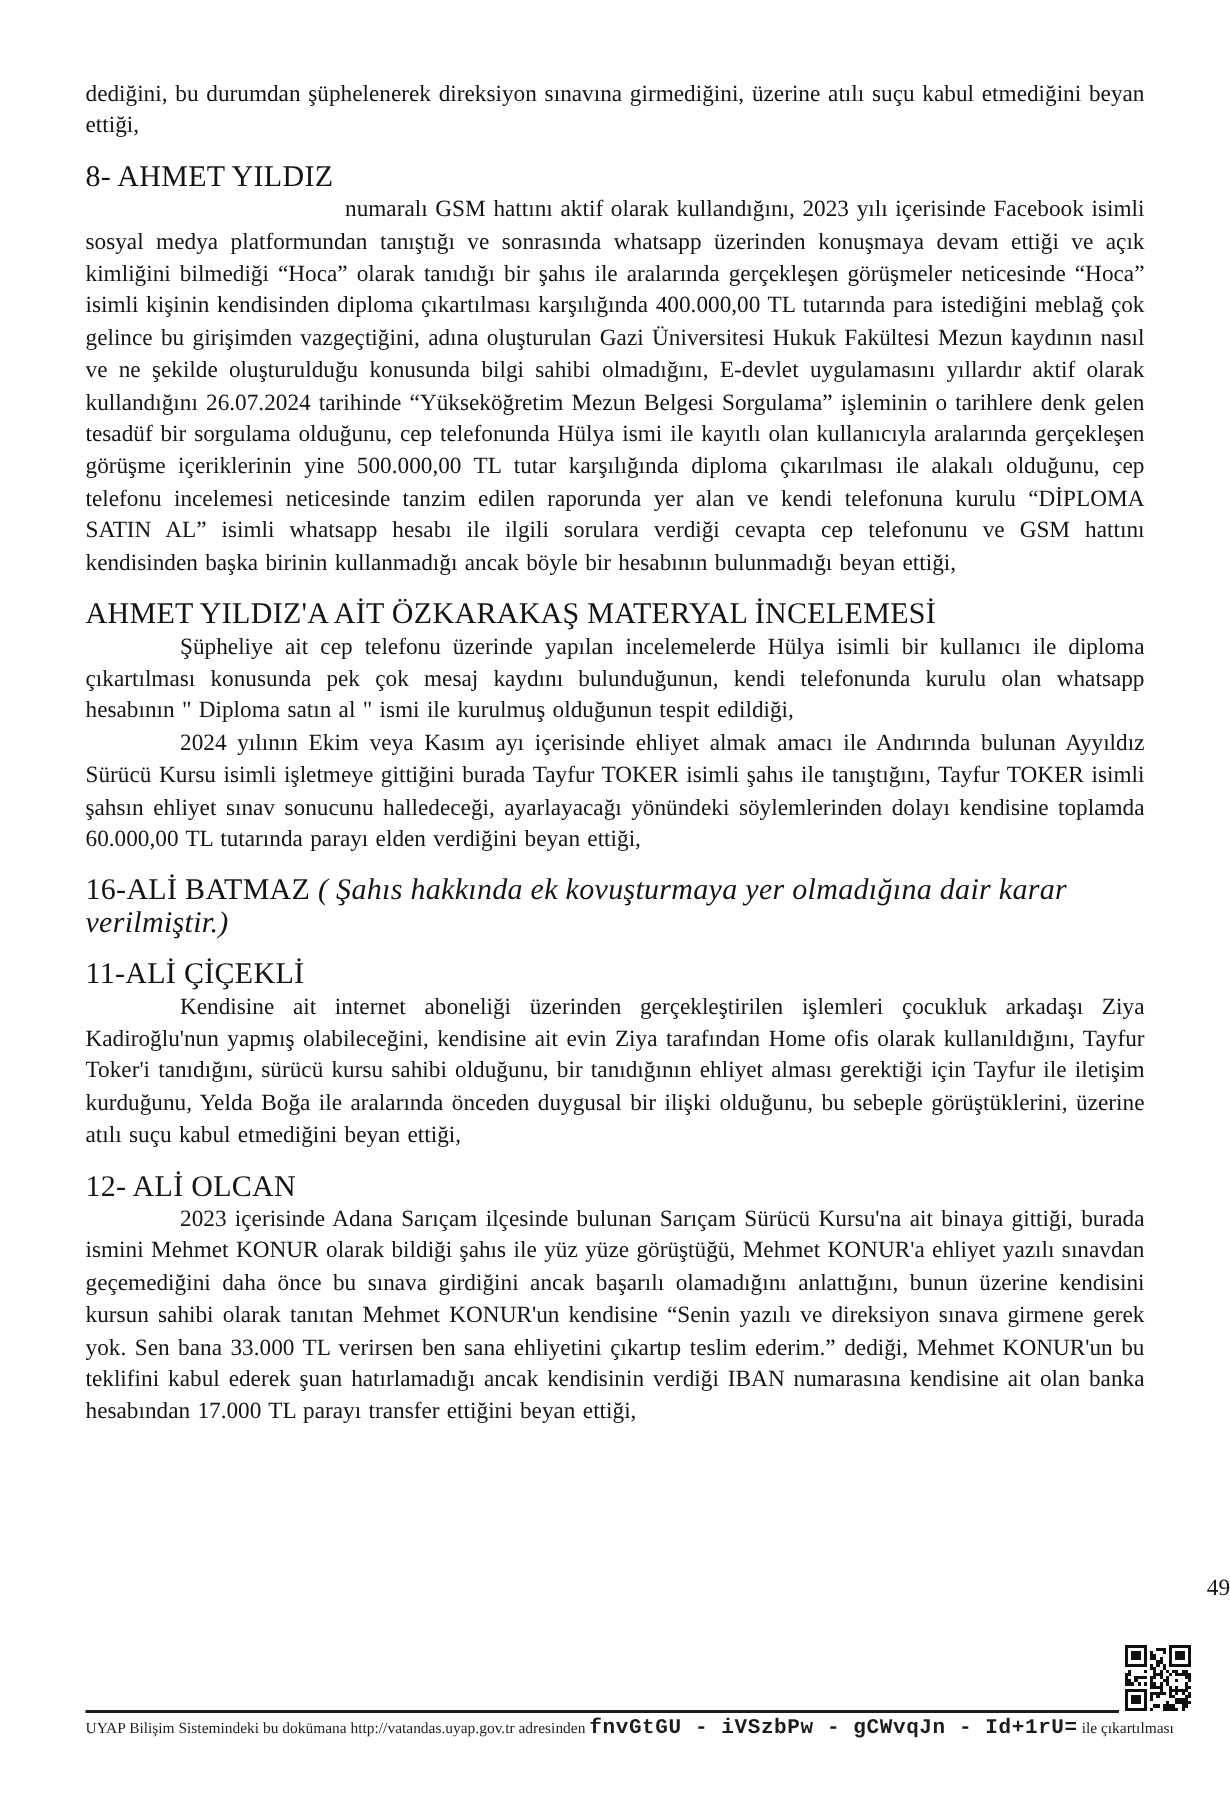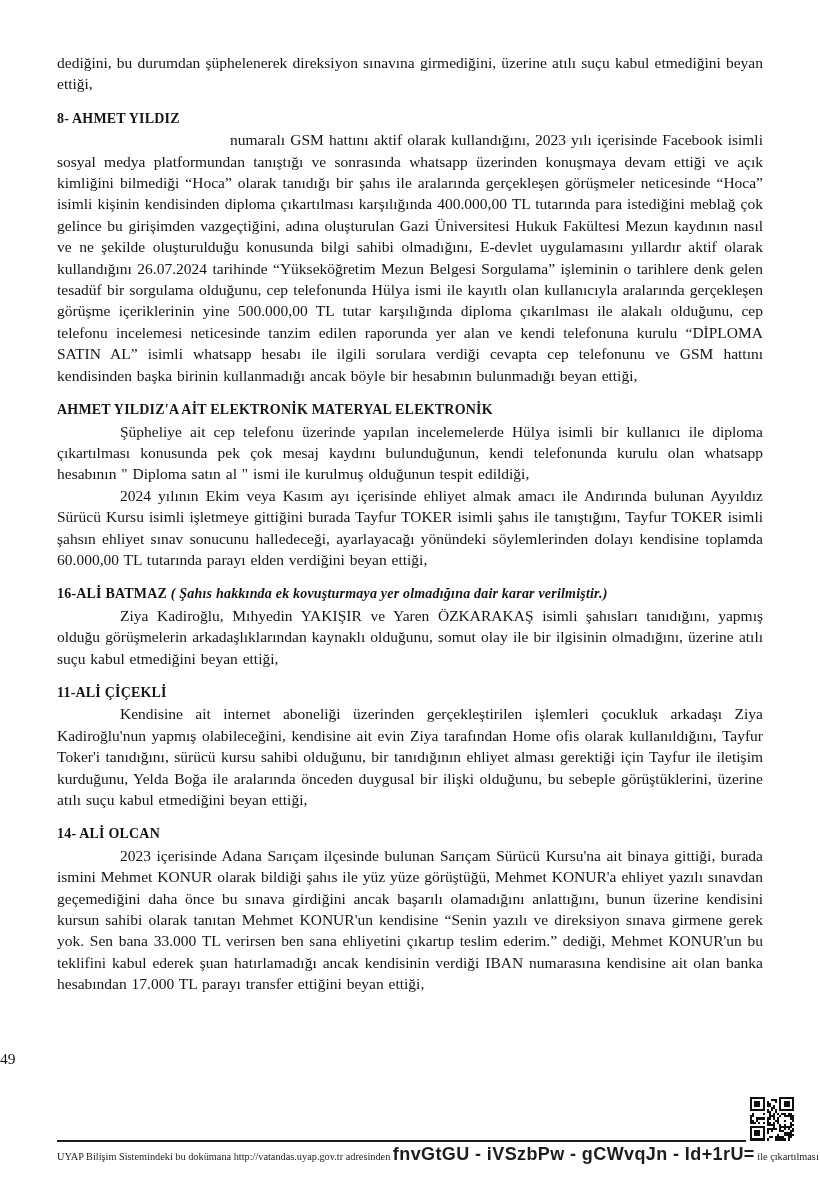--- a/index.html
+++ b/index.html
@@ -9,76 +9,75 @@
     font-family:"Liberation Serif", serif;
   }
   .content{position:absolute;left:57px;top:52px;width:706px;}
   p.body{
     margin:0;font-size:15.5px;line-height:21.4px;
     text-align:justify;text-indent:63px;word-spacing:1px;
   }
   p.noindent{text-indent:0;}
   p.bigindent{text-indent:173px;}
   h2{
-    margin:13px 0 0 0;font-size:14px;line-height:21.4px;
-    font-weight:bold;letter-spacing:0.2px;
+    margin:13px 0 0 0;font-size:20px;line-height:21.4px;
+    font-weight:normal;letter-spacing:0.2px;
   }
   h2 .note{font-style:italic;}
   .page-number{
     position:absolute;top:1050px;left:0;width:820px;
-    text-align:left;font-size:15.5px;
+    text-align:right;font-size:15.5px;
   }
   .footer-rule{
     position:absolute;left:57px;top:1140px;width:689px;height:0;
     border-top:2px solid #1c1c1c;
   }
   .footer{
     position:absolute;left:57px;top:1144px;width:710px;
     font-size:10.3px;white-space:nowrap;color:#1c1c1c;
   }
   .footer .code{
-    font-family:Liberation Sans, sans-serif;
-    font-size:18px;font-weight:bold;letter-spacing:0.4px;
+    font-family:Liberation Mono, monospace;
+    font-size:14px;font-weight:bold;letter-spacing:0.4px;
   }
   .qr{position:absolute;left:750px;top:1095px;width:44px;height:47px;}
   .qr svg{width:100%;height:100%;shape-rendering:crispEdges;}
 </style>
 </head>
 <body>
 
 <div class="content">
 
   <p class="body noindent">dediğini,  bu durumdan şüphelenerek direksiyon sınavına girmediğini,  üzerine atılı suçu kabul etmediğini beyan ettiği,</p>
 
   <section>
     <h2><span>8- AHMET YILDIZ</span></h2>
     <p class="body bigindent">numaralı GSM hattını aktif olarak kullandığını, 2023 yılı içerisinde Facebook isimli sosyal medya platformundan tanıştığı ve sonrasında whatsapp üzerinden konuşmaya devam ettiği ve açık kimliğini bilmediği “Hoca” olarak tanıdığı bir şahıs ile aralarında gerçekleşen görüşmeler neticesinde “Hoca” isimli kişinin kendisinden diploma çıkartılması karşılığında 400.000,00 TL tutarında para istediğini meblağ çok gelince bu girişimden vazgeçtiğini, adına oluşturulan Gazi Üniversitesi Hukuk Fakültesi Mezun kaydının nasıl ve ne şekilde oluşturulduğu konusunda bilgi sahibi olmadığını, E-devlet uygulamasını yıllardır aktif olarak kullandığını 26.07.2024 tarihinde “Yükseköğretim Mezun Belgesi Sorgulama” işleminin o tarihlere denk gelen tesadüf bir sorgulama olduğunu, cep telefonunda Hülya ismi ile kayıtlı olan kullanıcıyla aralarında gerçekleşen görüşme içeriklerinin yine 500.000,00 TL tutar karşılığında diploma çıkarılması ile alakalı olduğunu, cep telefonu incelemesi neticesinde tanzim edilen raporunda yer alan ve kendi telefonuna kurulu “DİPLOMA SATIN AL” isimli whatsapp hesabı ile ilgili sorulara verdiği cevapta cep telefonunu ve GSM hattını kendisinden başka birinin kullanmadığı ancak böyle bir hesabının bulunmadığı beyan ettiği,</p>
   </section>
 
   <section>
-    <h2><span>AHMET YILDIZ'A AİT ELEKTRONİK MATERYAL ELEKTRONİK</span></h2>
+    <h2><span>AHMET YILDIZ'A AİT ÖZKARAKAŞ MATERYAL İNCELEMESİ</span></h2>
     <p class="body">Şüpheliye ait cep telefonu üzerinde yapılan incelemelerde Hülya isimli bir kullanıcı ile diploma çıkartılması konusunda pek çok mesaj kaydını bulunduğunun, kendi telefonunda kurulu olan whatsapp hesabının " Diploma satın al " ismi ile kurulmuş olduğunun tespit edildiği,</p>
   </section>
 
   <section>
     <p class="body">2024 yılının Ekim veya Kasım ayı içerisinde ehliyet almak amacı ile Andırında bulunan Ayyıldız Sürücü Kursu isimli işletmeye gittiğini burada Tayfur TOKER isimli şahıs ile tanıştığını, Tayfur TOKER isimli şahsın ehliyet sınav sonucunu halledeceği, ayarlayacağı yönündeki söylemlerinden dolayı kendisine toplamda 60.000,00 TL tutarında parayı elden verdiğini beyan ettiği,</p>
   </section>
 
   <section>
     <h2><span>16-ALİ BATMAZ</span> <span class="note">( Şahıs hakkında ek kovuşturmaya yer olmadığına dair karar verilmiştir.)</span></h2>
-    <p class="body">Ziya Kadiroğlu, Mıhyedin YAKIŞIR ve Yaren ÖZKARAKAŞ isimli şahısları tanıdığını, yapmış olduğu görüşmelerin arkadaşlıklarından kaynaklı olduğunu, somut olay ile bir ilgisinin olmadığını, üzerine atılı suçu kabul etmediğini beyan ettiği,</p>
   </section>
 
   <section>
     <h2><span>11-ALİ ÇİÇEKLİ</span></h2>
     <p class="body">Kendisine ait internet aboneliği üzerinden gerçekleştirilen işlemleri çocukluk arkadaşı Ziya Kadiroğlu'nun yapmış olabileceğini, kendisine ait evin Ziya tarafından Home ofis olarak kullanıldığını, Tayfur Toker'i tanıdığını, sürücü kursu sahibi olduğunu, bir tanıdığının ehliyet alması gerektiği için Tayfur ile iletişim kurduğunu, Yelda Boğa ile aralarında önceden duygusal bir ilişki olduğunu, bu sebeple görüştüklerini, üzerine atılı suçu kabul etmediğini beyan ettiği,</p>
   </section>
 
   <section>
-    <h2><span>14- ALİ OLCAN</span></h2>
+    <h2><span>12- ALİ OLCAN</span></h2>
     <p class="body">2023 içerisinde Adana Sarıçam ilçesinde bulunan Sarıçam Sürücü Kursu'na ait binaya gittiği, burada ismini Mehmet KONUR olarak bildiği şahıs ile yüz yüze görüştüğü, Mehmet KONUR'a ehliyet yazılı sınavdan geçemediğini daha önce bu sınava girdiğini ancak başarılı olamadığını anlattığını, bunun üzerine kendisini kursun sahibi olarak tanıtan Mehmet KONUR'un kendisine “Senin yazılı ve direksiyon sınava girmene gerek yok. Sen bana 33.000 TL verirsen ben sana ehliyetini çıkartıp teslim ederim.” dediği, Mehmet KONUR'un bu teklifini kabul ederek şuan hatırlamadığı ancak kendisinin verdiği IBAN numarasına kendisine ait olan banka hesabından 17.000 TL parayı transfer ettiğini beyan ettiği,</p>
   </section>
 
 </div>
 
 <div class="page-number">49</div>
 
 <div class="qr">
   <svg viewBox="0 0 21 21" xmlns="http://www.w3.org/2000/svg" fill="#101010">
       <rect x="0" y="0" width="1" height="1"></rect>

